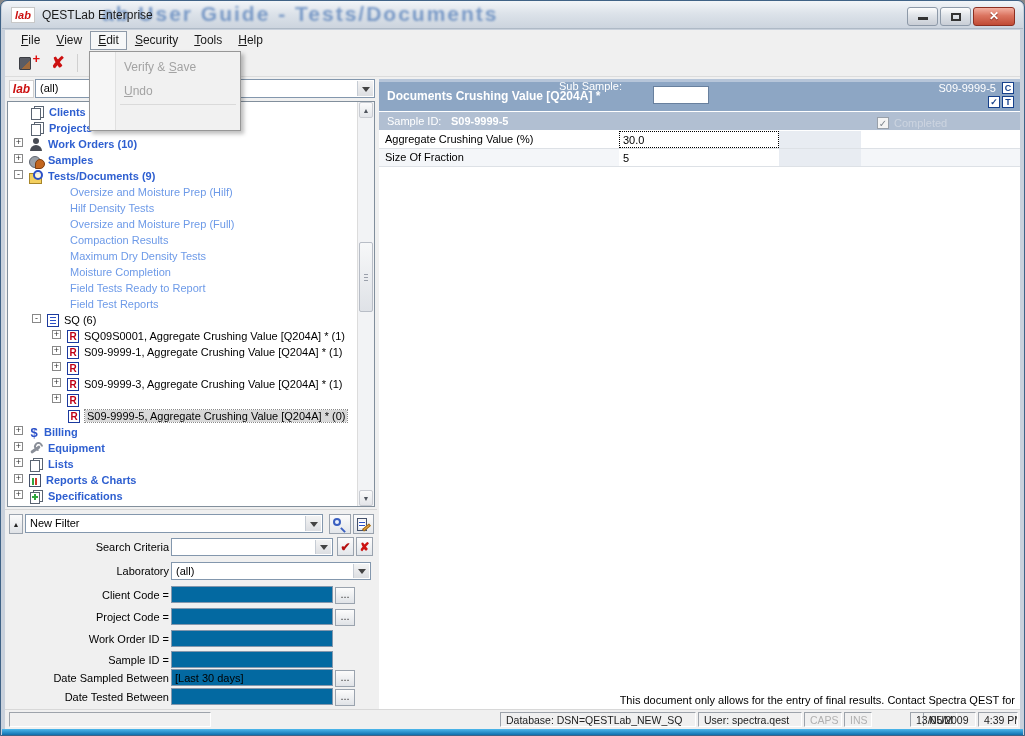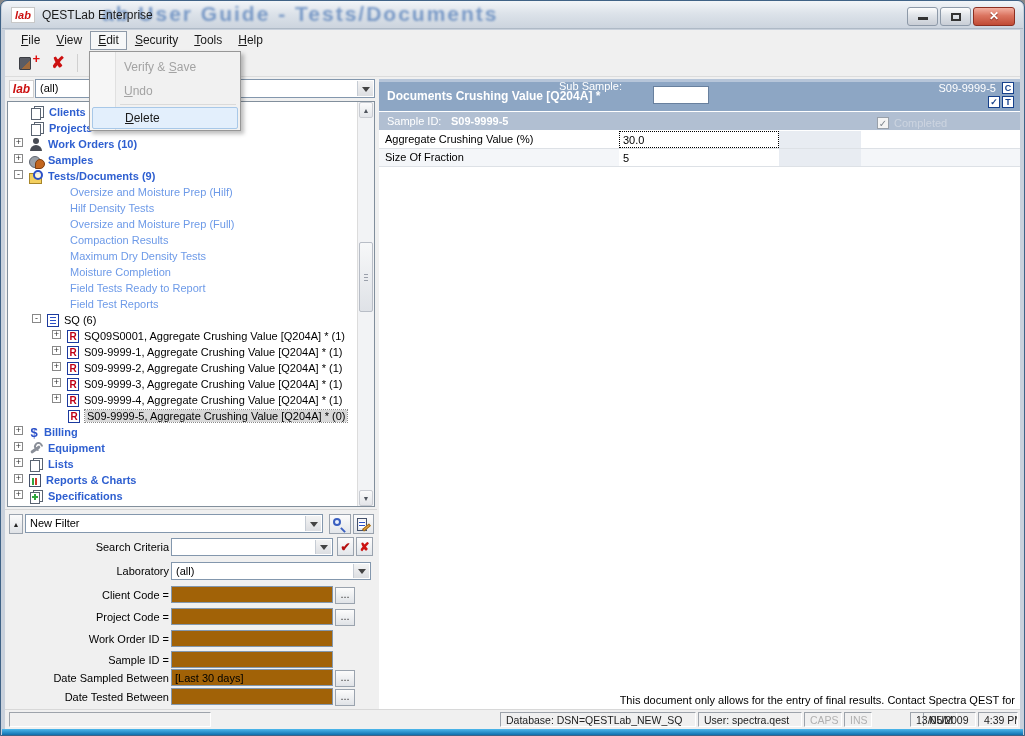--- a/index.html
+++ b/index.html
@@ -152,21 +152,21 @@
     border:2px solid #3a5fc0; border-radius:50%; background:rgba(230,240,255,.6); }
   .ic-mag2 { position:absolute; left:12px; top:12px; width:2px; height:6px; background:#3a5fc0;
     transform:rotate(-45deg); }
   .ic-editlist { position:absolute; left:3px; top:3px; width:10px; height:13px; background:#fff;
     border:1px solid #44506a;
     background-image:repeating-linear-gradient(to bottom,#2b50c8 0 1px,transparent 1px 3px);
     background-clip:content-box; padding:2px 1px; }
   .ic-pencil { position:absolute; left:8px; top:11px; width:9px; height:3px; background:#e8a33d;
     border:1px solid #9a6a1e; transform:rotate(-40deg); }
   .flabel { position:absolute; text-align:right; width:160px; color:#000; }
-  .finput { position:absolute; height:17px; background:#a16207; border:1px solid #8397ad;
+  .finput { position:absolute; height:17px; background:#0369a1; border:1px solid #8397ad;
     font-size:11px; font-family:"Liberation Sans",sans-serif; padding:1px 3px; }
   .fbtn-check { color:#b50f0f; font-size:12px; font-weight:bold; text-align:center; line-height:18px; }
   .fbtn-x { color:#cc1111; font-size:12px; font-weight:bold; text-align:center; line-height:18px; }
   .fbtn-dots { position:absolute; width:20px; height:17px; background:linear-gradient(#fcfcfc,#e0e3e7);
     border:1px solid #9aa3ae; text-align:center; line-height:13px; font-size:11px; color:#333; }
 
   
   .docpanel { position:absolute; left:374px; top:2px; right:0; bottom:0; background:#fff; }
   .dochead { position:absolute; left:0; right:0; top:0; height:32px;
     background:linear-gradient(#b6c5d9 0 3px,#8da6c4 3px); color:#fff; }
@@ -244,23 +244,20 @@
 
     <div class="dropmenu">
       <div class="gutter"></div>
       <div class="dmi disabled" style="top:4px">
         <span>Verify &amp; </span><span class="k">S</span><span>ave</span>
       </div>
       <div class="dmi disabled" style="top:28px">
         <span class="k">U</span><span>ndo</span>
       </div>
       <div class="dmsep" style="top:52px"></div>
-      <div class="dmi hot" style="top:55px">
-        <span class="k">D</span><span>elete</span>
-      </div>
     </div>
 
     <div class="workspace">
 
       <div class="lab-logo2">lab</div>
       <div class="combo combo-top">
         <span class="val">(all)</span>
         <span class="arrowbtn">
             <span class="tri-down"></span>
           </span>
@@ -325,31 +322,29 @@
             <span class="tlabel">SQ09S0001, Aggregate Crushing Value [Q204A] * (1)</span>
           </div>
         <div class="trow plain" style="top:244px; padding-left:44px">
             <span class="exp">+</span>
             <span class="tico ic-r">R</span>
             <span class="tlabel">S09-9999-1, Aggregate Crushing Value [Q204A] * (1)</span>
           </div>
         <div class="trow plain" style="top:260px; padding-left:44px">
             <span class="exp">+</span>
             <span class="tico ic-r">R</span>
-            <span class="tlabel">S09-9999-2, Aggregate Crushing Value [Q204A] * (1)</span>
           </div>
         <div class="trow plain" style="top:276px; padding-left:44px">
             <span class="exp">+</span>
             <span class="tico ic-r">R</span>
             <span class="tlabel">S09-9999-3, Aggregate Crushing Value [Q204A] * (1)</span>
           </div>
         <div class="trow plain" style="top:292px; padding-left:44px">
             <span class="exp">+</span>
             <span class="tico ic-r">R</span>
-            <span class="tlabel">S09-9999-4, Aggregate Crushing Value [Q204A] * (1)</span>
           </div>
         <div class="trow plain" style="top:308px; padding-left:60px">
             <span class="tico ic-r">R</span>
             <span class="tlabel selected">S09-9999-5, Aggregate Crushing Value [Q204A] * (0)</span>
           </div>
         <div class="trow cat" style="top:324px; padding-left:6px">
             <span class="exp">+</span>
             <span class="tico ic-dollar">$</span>
             <span class="tlabel">Billing</span>
           </div>

